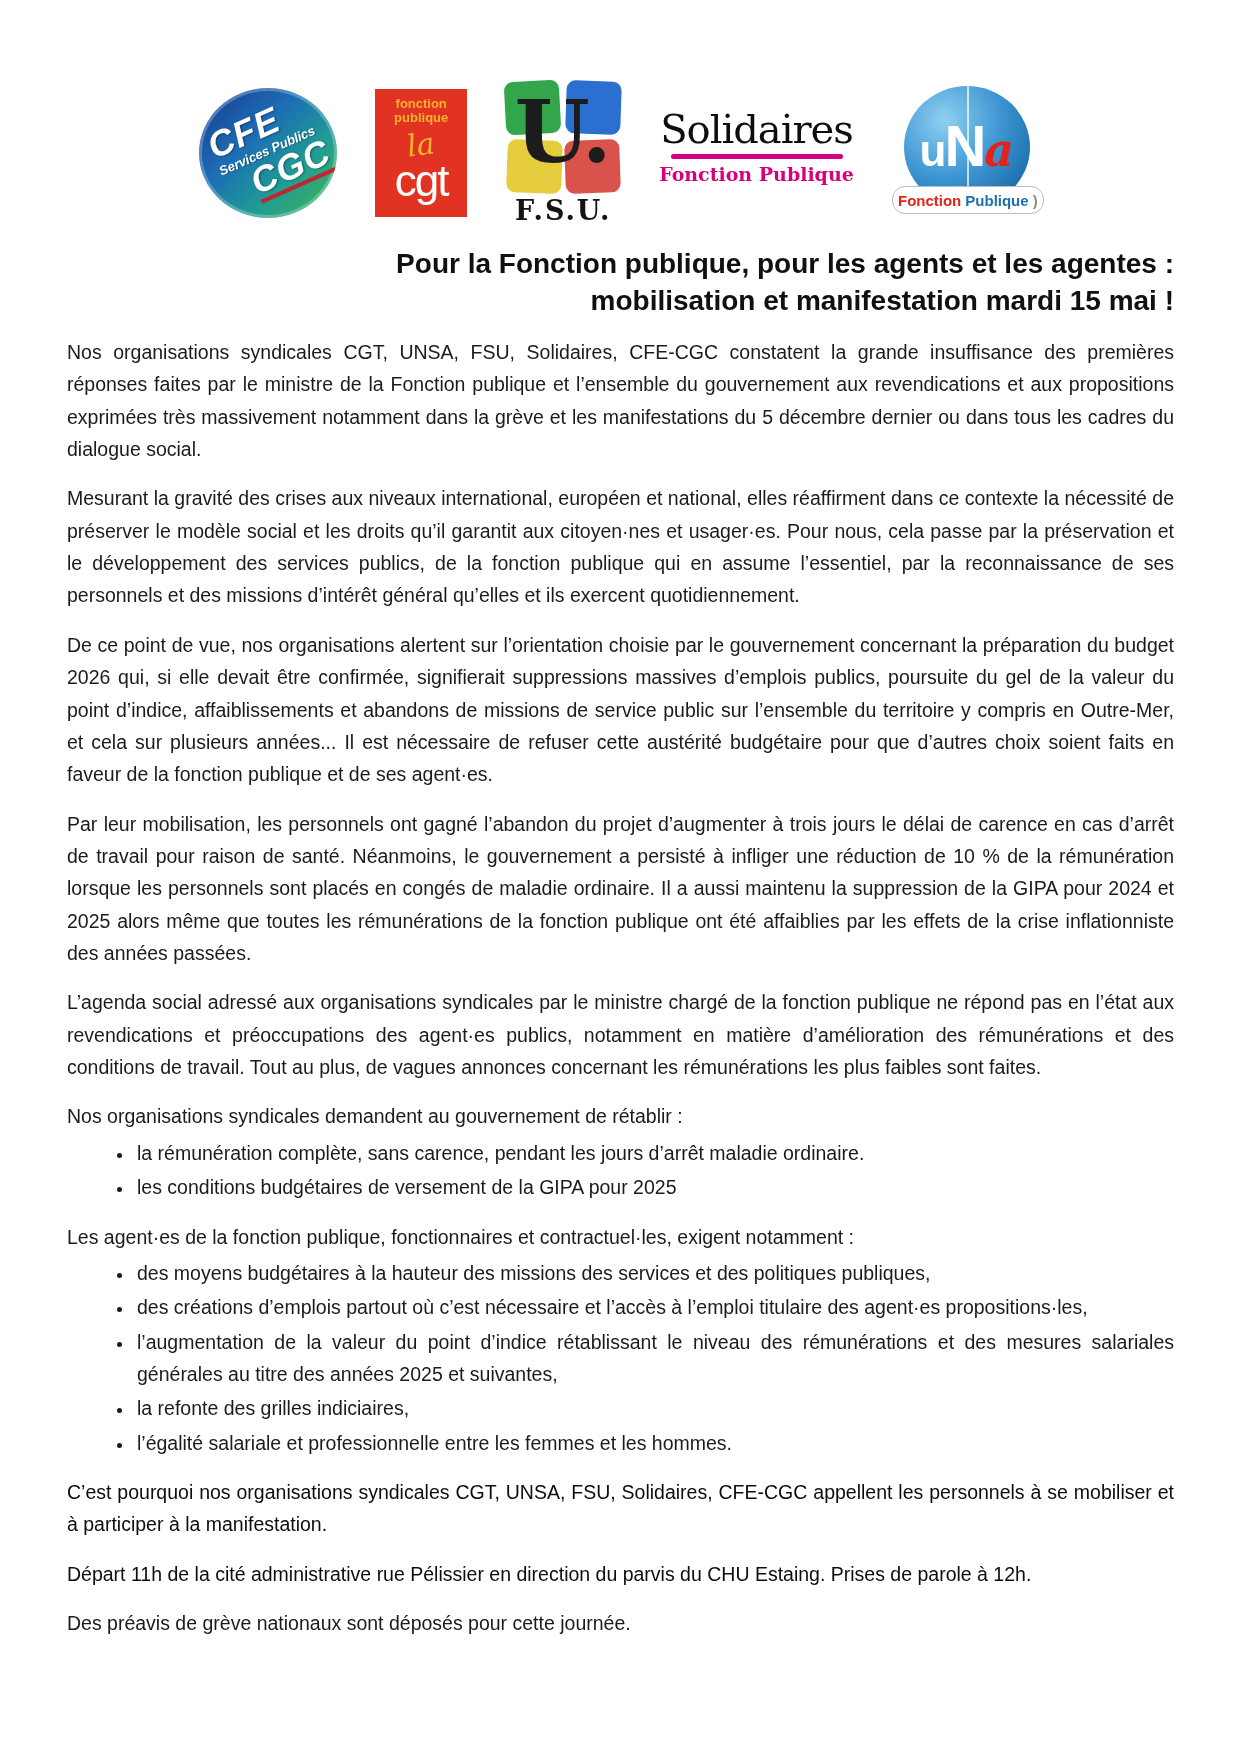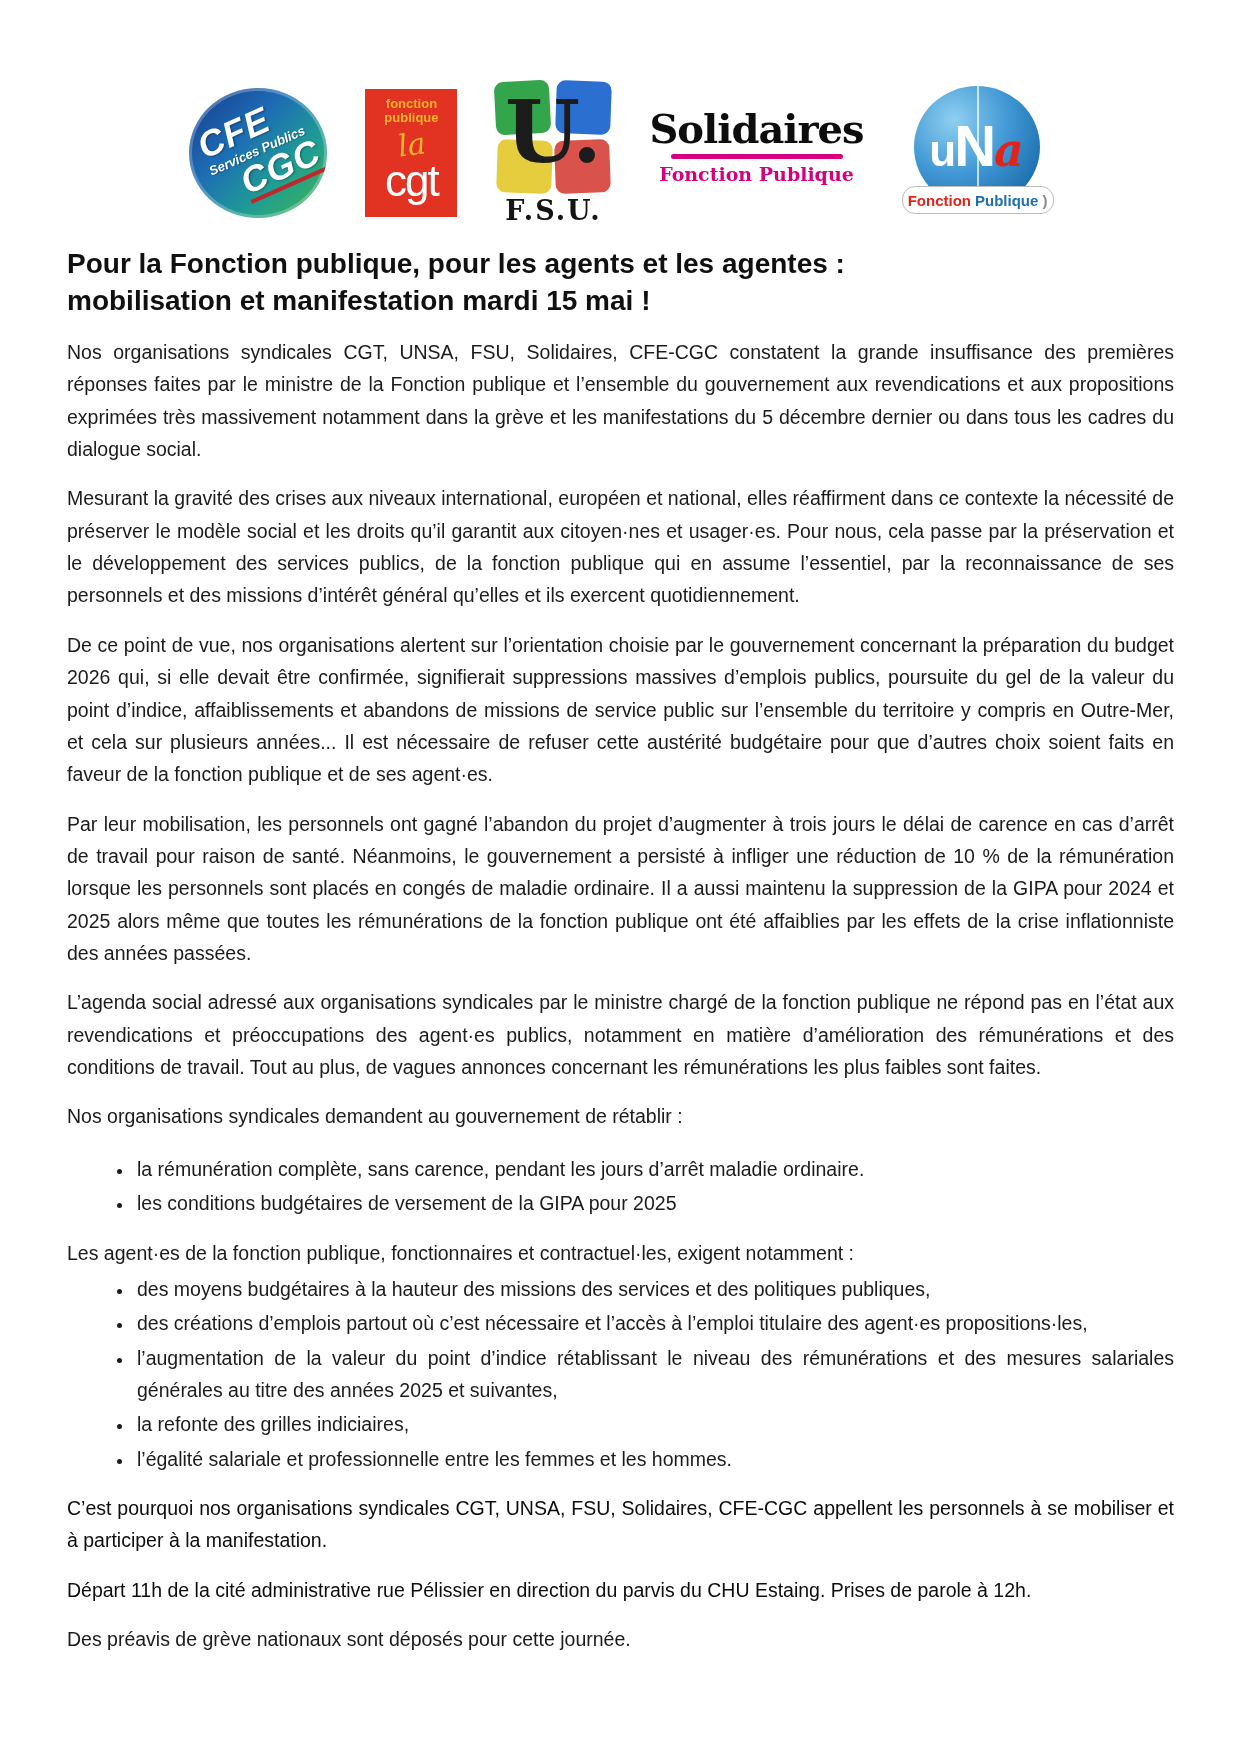--- a/index.html
+++ b/index.html
@@ -50,21 +50,21 @@
   .fsu-y{ left:2px;bottom:0; background:#e5cd3d; transform:rotate(2deg);}
   .fsu-r{ right:1px;bottom:0; background:#d9534c; transform:rotate(-2deg);}
   .fsu-u{
     position:absolute; left:50%; top:46%; transform:translate(-50%,-50%);
     font-family:"DejaVu Serif",serif; font-size:86px; font-weight:bold; color:#1c1c1c; line-height:1;
   }
   .fsu-caption{ font-family:"DejaVu Serif",serif; font-weight:bold; font-size:27px; color:#141414; letter-spacing:2px; margin-top:2px; }
 
   
   .sol-wrap{ display:flex; flex-direction:column; align-items:center; padding-bottom:14px;}
-  .sol-name{ font-family:"DejaVu Serif",serif; font-weight:bold; font-size:40px; color:#0d0d0d; letter-spacing:-1px; line-height:1; }
+  .sol-name{ font-family:"DejaVu Serif",serif; font-weight:normal; font-size:40px; color:#0d0d0d; letter-spacing:-1px; line-height:1; }
   .sol-rule{ width:172px; height:5px; background:#d6007e; border-radius:3px; margin:5px 0 6px 0; }
   .sol-sub{ font-family:"DejaVu Serif",serif; font-weight:bold; font-size:19px; color:#d6007e; line-height:1; }
 
   
   .unsa-wrap{ position:relative; width:150px; height:134px; }
   .unsa-circle{
     position:absolute; left:50%; top:0; transform:translateX(-50%);
     width:126px; height:122px; border-radius:50%;
     background:radial-gradient(circle at 32% 28%,#8fd0f0 0%,#3f97d4 45%,#1d6fae 80%);
     overflow:hidden;
@@ -76,21 +76,21 @@
   .unsa-a{ color:#e2231a; font-family:"DejaVu Serif",serif; font-style:italic; font-size:46px; }
   .unsa-band{
     position:absolute; left:0; bottom:6px; width:150px; height:26px;
     background:#ffffff; border:1px solid #bcbcbc; border-radius:13px;
     display:flex; align-items:center; justify-content:center; gap:4px;
     font-weight:bold; font-size:15px;
   }
   .unsa-f{ color:#e2231a; } .unsa-p{ color:#1d6fae; } .unsa-paren{ color:#8a8a8a; font-weight:bold; }
 
   
-  .title{ text-align:left; font-weight:bold; font-size:28px; line-height:1.32; color:#101010; margin:6px 0 16px 0; }
+  .title{ text-align:right; font-weight:bold; font-size:28px; line-height:1.32; color:#101010; margin:6px 0 16px 0; }
 
   .doc p{ margin:0 0 17px 0; font-size:19.5px; line-height:1.66; text-align:justify; }
   .doc ul{ margin:2px 0 17px 0; padding:0 0 0 66px; }
   .doc li{ font-size:19.5px; line-height:1.66; text-align:justify; margin:2px 0; padding-left:4px; }
   .doc li::marker{ font-size:15px; }
 
   .strong-par{ font-weight:normal; font-size:22.5px; line-height:1.55; text-align:justify; margin:6px 0 24px 0; color:#0d0d0d;}
   .footer-line{ font-size:19.5px; margin-top:8px; }
 </style>
 </head>
@@ -156,21 +156,21 @@
   </div>
 
   <div class="doc">
 
     <p>Nos organisations syndicales CGT, UNSA, FSU, Solidaires, CFE-CGC constatent la grande insuffisance des premières réponses faites par le ministre de la Fonction publique et l’ensemble du gouvernement aux revendications et aux propositions exprimées très massivement notamment dans la grève et les manifestations du 5 décembre dernier ou dans tous les cadres du dialogue social.</p>
     <p>Mesurant la gravité des crises aux niveaux international, européen et national, elles réaffirment dans ce contexte la nécessité de préserver le modèle social et les droits qu’il garantit aux citoyen·nes et usager·es. Pour nous, cela passe par la préservation et le développement des services publics, de la fonction publique qui en assume l’essentiel, par la reconnaissance de ses personnels et des missions d’intérêt général qu’elles et ils exercent quotidiennement.</p>
     <p>De ce point de vue, nos organisations alertent sur l’orientation choisie par le gouvernement concernant la préparation du budget 2026 qui, si elle devait être confirmée, signifierait suppressions massives d’emplois publics, poursuite du gel de la valeur du point d’indice, affaiblissements et abandons de missions de service public sur l’ensemble du territoire y compris en Outre-Mer, et cela sur plusieurs années... Il est nécessaire de refuser cette austérité budgétaire pour que d’autres choix soient faits en faveur de la fonction publique et de ses agent·es.</p>
     <p>Par leur mobilisation, les personnels ont gagné l’abandon du projet d’augmenter à trois jours le délai de carence en cas d’arrêt de travail pour raison de santé. Néanmoins, le gouvernement a persisté à infliger une réduction de 10 % de la rémunération lorsque les personnels sont placés en congés de maladie ordinaire. Il a aussi maintenu la suppression de la GIPA pour 2024 et 2025 alors même que toutes les rémunérations de la fonction publique ont été affaiblies par les effets de la crise inflationniste des années passées.</p>
     <p>L’agenda social adressé aux organisations syndicales par le ministre chargé de la fonction publique ne répond pas en l’état aux revendications et préoccupations des agent·es publics, notamment en matière d’amélioration des rémunérations et des conditions de travail. Tout au plus, de vagues annonces concernant les rémunérations les plus faibles sont faites.</p>
 
-    <p style="margin-bottom:20px">Nos organisations syndicales demandent au gouvernement de rétablir :</p>
+    <p style="margin-bottom:4px">Nos organisations syndicales demandent au gouvernement de rétablir :</p>
     <ul>
       <li>la rémunération complète, sans carence, pendant les jours d’arrêt maladie ordinaire.</li>
       <li>les conditions budgétaires de versement de la GIPA pour 2025</li>
     </ul>
 
     <p style="margin-bottom:4px">Les agent·es de la fonction publique, fonctionnaires et contractuel·les, exigent notamment :</p>
     <ul>
       <li>des moyens budgétaires à la hauteur des missions des services et des politiques publiques,</li>
       <li>des créations d’emplois partout où c’est nécessaire et l’accès à l’emploi titulaire des agent·es propositions·les,</li>
       <li>l’augmentation de la valeur du point d’indice rétablissant le niveau des rémunérations et des mesures salariales générales au titre des années 2025 et suivantes,</li>

